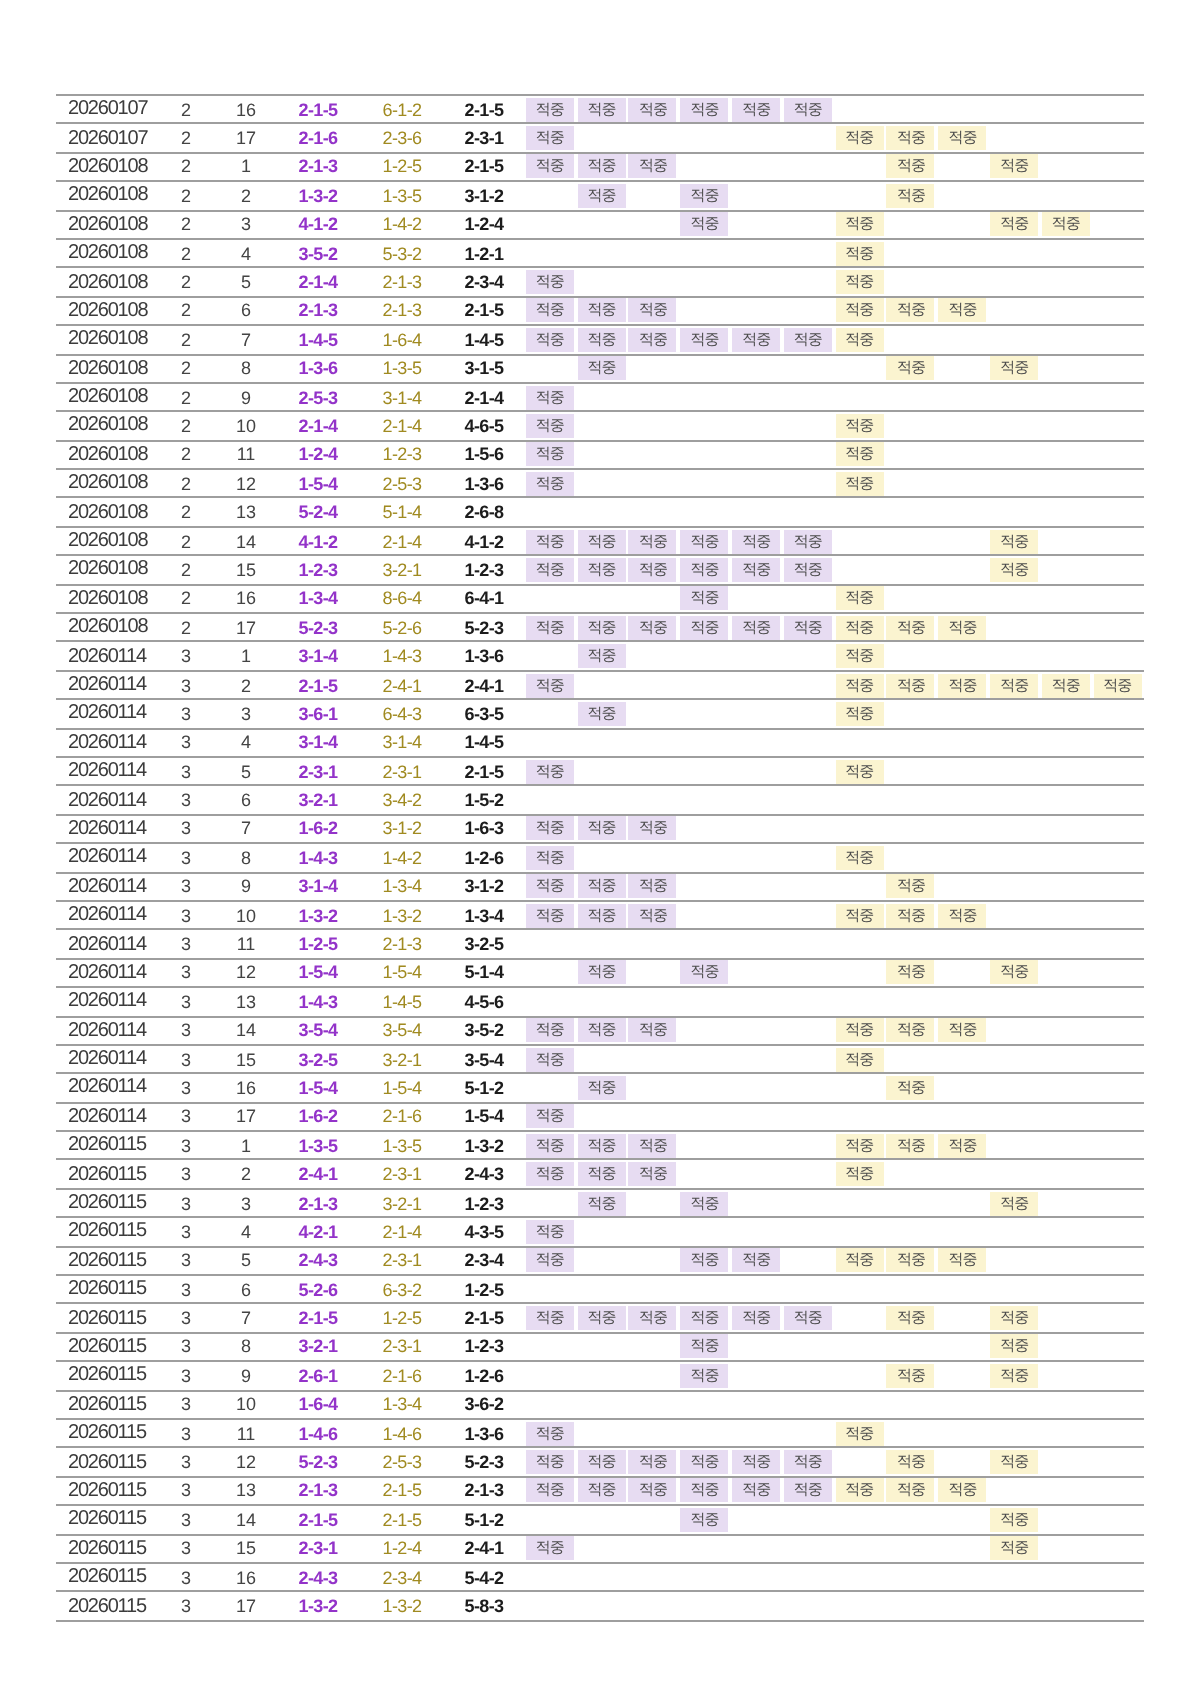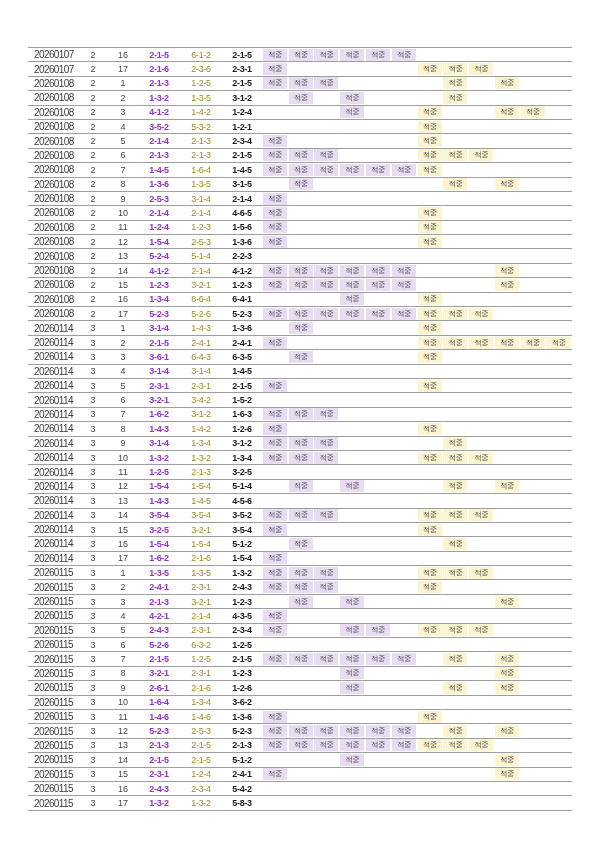--- a/index.html
+++ b/index.html
@@ -458,21 +458,21 @@
           <div class="slot"></div>
           <div class="slot"></div>
           <div class="slot"></div>
         </div>
         <div class="row">
           <div class="cell c-date">20260108</div>
           <div class="cell c-round">2</div>
           <div class="cell c-game">13</div>
           <div class="cell c-pick1">5-2-4</div>
           <div class="cell c-pick2">5-1-4</div>
-          <div class="cell c-result">2-2-3</div>
+          <div class="cell c-result">2-6-8</div>
           <div class="slot"></div>
           <div class="slot"></div>
           <div class="slot"></div>
           <div class="slot"></div>
           <div class="slot"></div>
           <div class="slot"></div>
           <div class="slot"></div>
           <div class="slot"></div>
           <div class="slot"></div>
           <div class="slot"></div>

